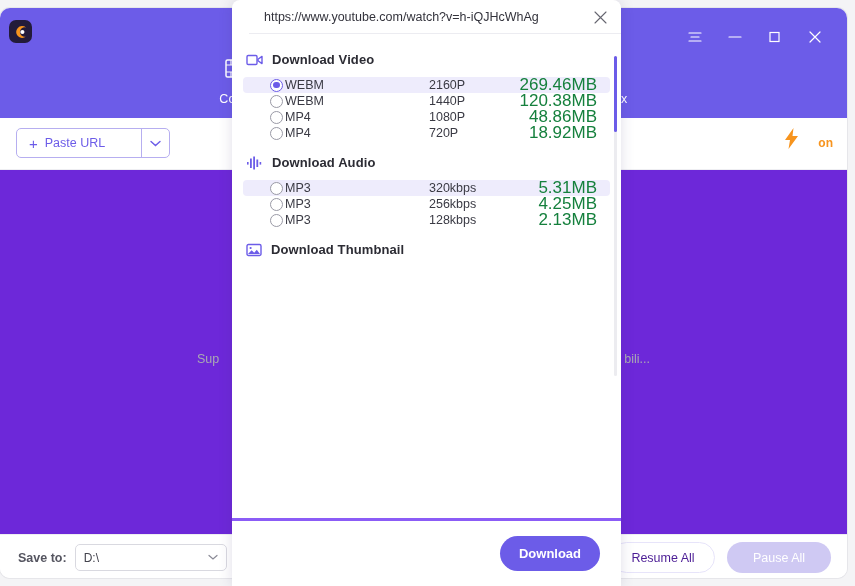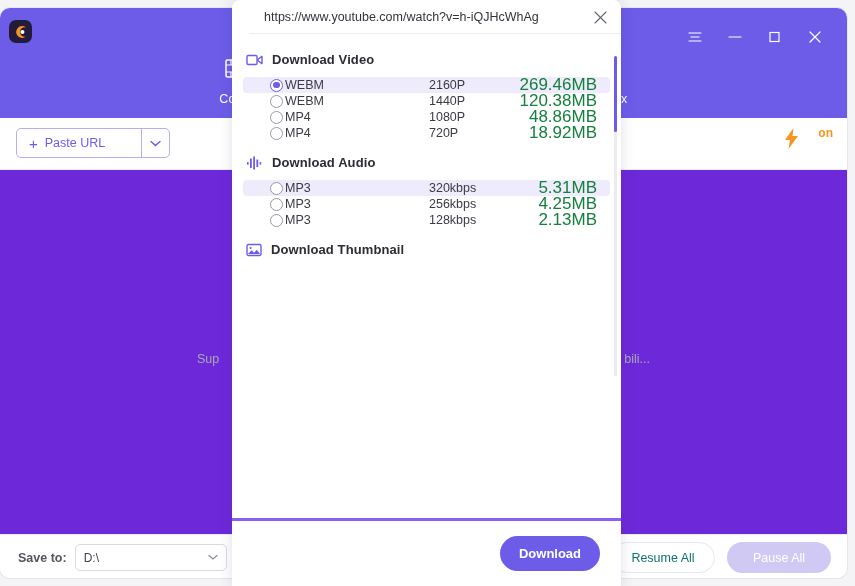--- a/index.html
+++ b/index.html
@@ -115,21 +115,21 @@
   .paste-plus { font-size: 15px; line-height: 1; color:#6c5ce8; }
   .paste-url-caret {
     width: 28px;
     border-left: 1px solid #b6aef0;
     display: flex; align-items: center; justify-content: center;
     color: #6c5ce8;
   }
   .turbo {
     position: absolute;
     right: 14px; top: 9px;
-    display: flex; gap: 18px;
+    display: flex; align-items: flex-end; gap: 18px;
     color: #f7941e;
   }
   .turbo-on {
     font-size: 12px; font-weight: bold; color: #f7941e;
     line-height: 1; padding-bottom: 2px;
   }
 
   .app-body {
     position: relative;
     height: 364px;
@@ -170,21 +170,21 @@
   .footer-btns {
     position: absolute;
     right: 16px; top: 7px;
     display: flex; gap: 12px;
   }
   .btn-resume {
     width: 104px; height: 31px;
     border-radius: 16px;
     border: 1px solid #e7e4fa;
     background: #ffffff;
-    color: #0f766e;
+    color: #4c1d95;
     font-size: 12.5px;
     display:flex; align-items:center; justify-content:center;
   }
   .btn-pause {
     width: 104px; height: 31px;
     border-radius: 16px;
     border: none;
     background: #cfc9f3;
     color: #ffffff;
     font-size: 12.5px;

